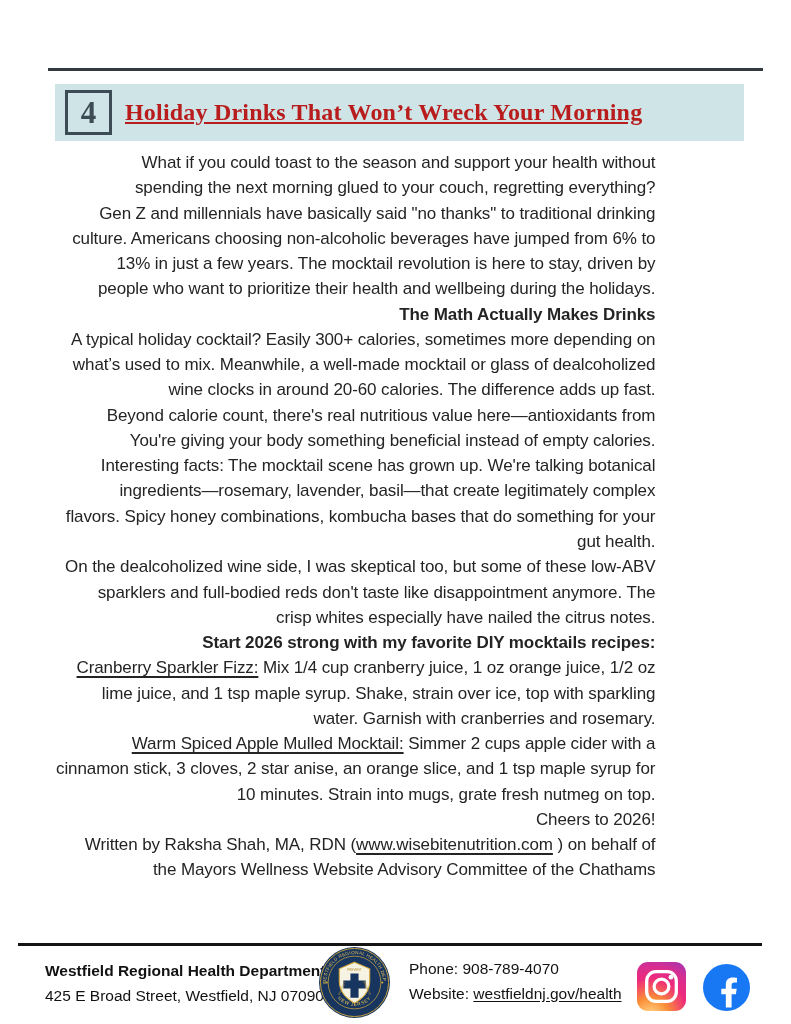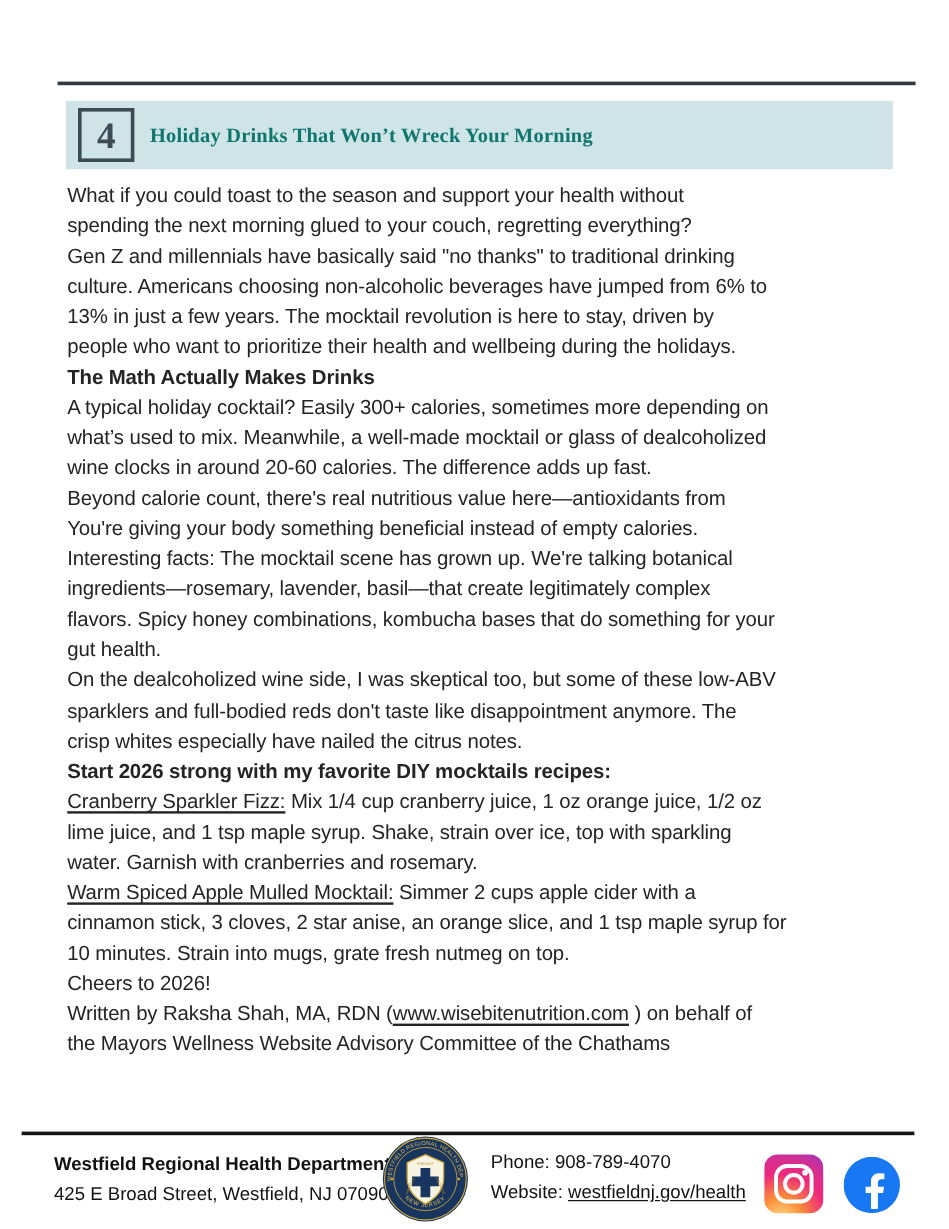--- a/index.html
+++ b/index.html
@@ -9,24 +9,24 @@
   
   .top-rule{position:absolute;left:48px;top:68px;width:715px;height:3px;background:#323a40;}
 
   
   .header-strip{position:absolute;left:55px;top:84px;width:689px;height:57px;background:#cee4e7;
                 display:flex;align-items:center;}
   .num-box{box-sizing:border-box;width:47px;height:45px;margin-left:10px;
            border:3px solid #3c4b54;display:flex;align-items:center;justify-content:center;
            font-family:"Liberation Serif",serif;font-weight:bold;font-size:31px;color:#3c4b54;}
   .strip-title{margin-left:13px;font-family:"Liberation Serif",serif;font-weight:bold;
-               font-size:17px;color:#0f766e;letter-spacing:.2px;}
+               font-size:24px;color:#b91c1c;letter-spacing:.2px;text-decoration:underline;}
 
   
-  .article{position:absolute;left:56px;top:150px;font-size:17px;letter-spacing:-0.1px;color:#242424;}
+  .article{position:absolute;left:56px;top:150px;font-size:17px;letter-spacing:-0.1px;color:#242424;text-align:right;}
   .article .line{height:25.27px;line-height:25.27px;white-space:pre;}
   .article span.b{font-weight:bold;}
   .article span.u, .article span.link{text-decoration:underline;text-underline-offset:3px;
                                       text-decoration-thickness:1.5px;}
 
   
   .footer-rule{position:absolute;left:18px;top:943px;width:744px;height:3px;background:#141414;}
   .org-block{position:absolute;left:45px;top:958px;line-height:25px;font-size:15.5px;color:#121212;}
   .org-name{font-weight:bold;}
   .contact-block{position:absolute;left:409px;top:957px;line-height:24.5px;font-size:15.5px;color:#121212;}

